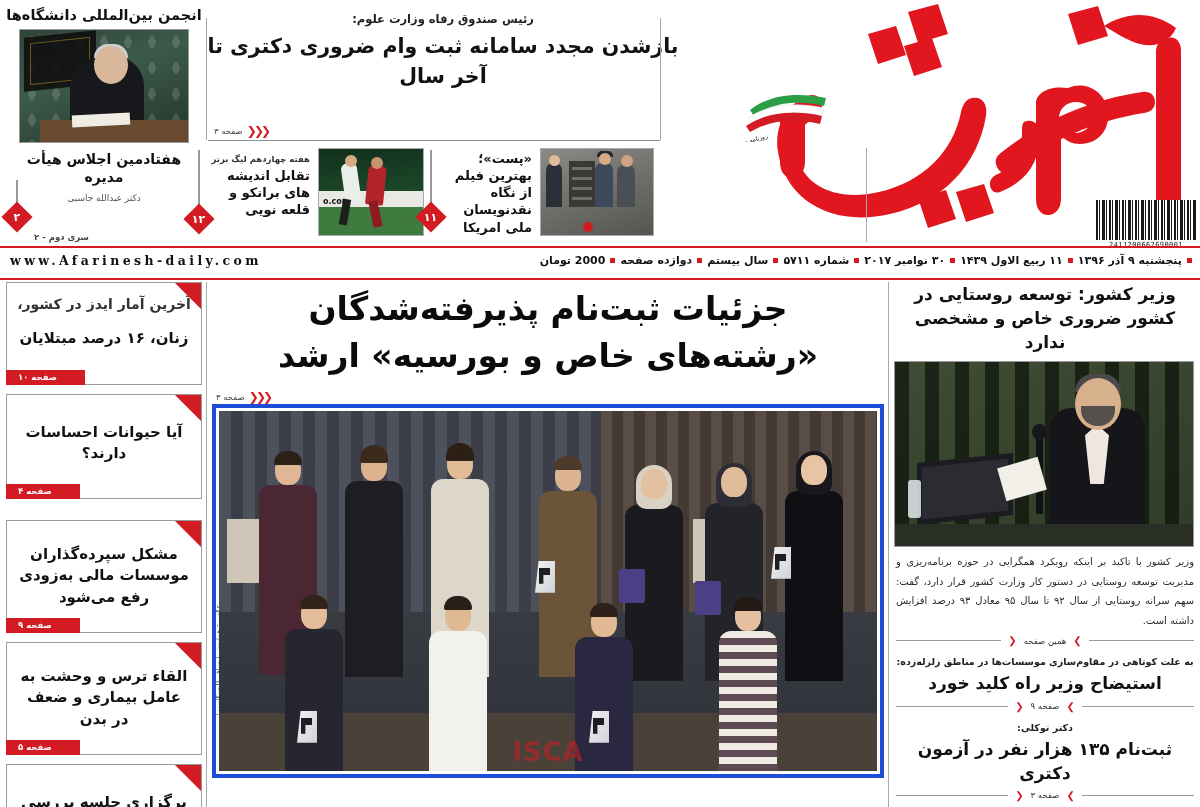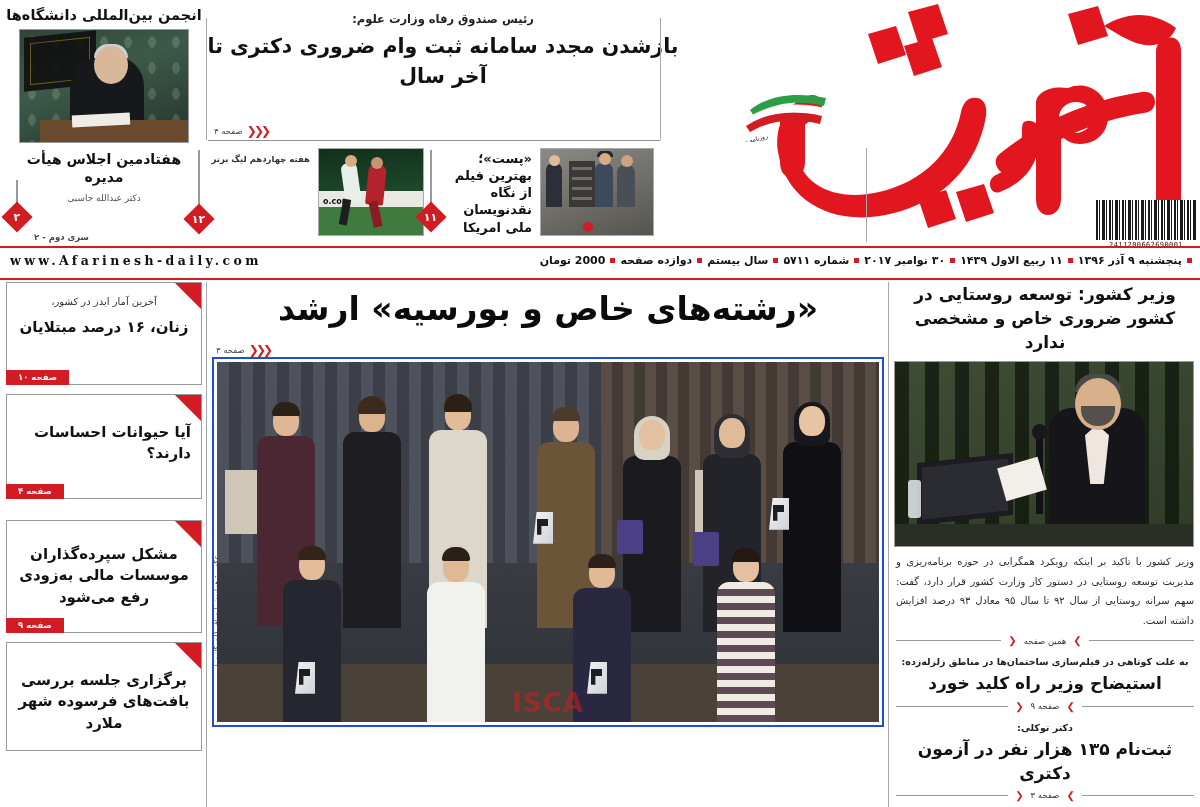--- a/index.html
+++ b/index.html
@@ -112,31 +112,31 @@
 
   
   .content{position:absolute;left:0;top:282px;width:1200px;height:525px;}
 
   
   .sidebar{position:absolute;left:6px;top:0;width:196px;}
   .sbcard{position:relative;border:1px solid #9a9a9a;background:#fff;margin-bottom:9px;
      padding:13px 10px 20px 10px;text-align:center;}
   .sbcard .corner{position:absolute;right:0;top:0;width:0;height:0;
      border-top:26px solid #d31b23;border-left:26px solid transparent;}
-  .sb-kicker{font-size:10px;color:#333;font-weight:normal;margin-bottom:10px;}
+  .sb-kicker{font-size:14px;color:#333;font-weight:bold;margin-bottom:16px;}
   .sb-title{font-size:15px;font-weight:bold;line-height:1.42;letter-spacing:-.4px;}
   .sb-page{position:absolute;left:-1px;bottom:-1px;background:#d31b23;color:#fff;
-     font-size:8.5px;font-weight:bold;padding:2px 12px 3px 12px;letter-spacing:.5px;}
+     font-size:8.5px;font-weight:bold;padding:2px 28px 3px 12px;letter-spacing:.5px;}
 
   
   .centre{position:absolute;left:212px;top:0;width:672px;}
   .lead-head{text-align:center;padding:4px 6px 0 6px;}
   .lead-title{font-size:33px;font-weight:bold;line-height:1.42;letter-spacing:-1.2px;color:#0b0b0b;}
   .lead-ref{margin-top:4px;text-align:right;}
-  .photo-frame{margin-top:6px;border:2px solid #1d4ed8;padding:3px;position:relative;}
+  .photo-frame{margin-top:6px;border:4px solid #1d4ed8;padding:3px;position:relative;}
   .photo-credit{position:absolute;left:-2px;top:196px;writing-mode:vertical-rl;
      transform:rotate(180deg);font-size:7.5px;color:#333;}
   .group-photo{position:relative;width:100%;height:360px;overflow:hidden;
      background:linear-gradient(180deg,#4b4e56 0%,#3d3f46 40%,#2f3138 100%);}
   .curtain{position:absolute;left:0;top:0;width:100%;height:56%;
      background:repeating-linear-gradient(to right,#4e525c 0 12px,#3b3e47 12px 24px);opacity:.95;}
   .curtain2{position:absolute;left:58%;top:0;width:42%;height:56%;
      background:repeating-linear-gradient(to right,#5a4d46 0 11px,#433a35 11px 22px);}
   .floor{position:absolute;left:0;bottom:0;width:100%;height:16%;background:#4a4239;}
   .board{position:absolute;top:30%;width:54px;height:64px;background:#cfc6b8;border:1px solid #8e8madd;}
@@ -272,20 +272,21 @@
             <div class="p1"></div>
               <div class="p1h"></div>
               <div class="p1l"></div>
             <div class="p2"></div>
               <div class="p2h"></div>
               <div class="p2l"></div>
           </div>
         </div>
         <div style="flex:1;text-align:right;padding-top:6px;">
           <div class="mini-kicker">هفته چهاردهم لیگ برتر</div>
+          <div class="mini-title">تقابل اندیشه های برانکو و قلعه نویی</div>
         </div>
       </div>
     </div>
     <div class="diamond-stem" style="left:198px;top:150px;height:60px;"></div>
     <div class="diamond" style="position:absolute;left:188px;top:208px;">
       <span>۱۲</span>
     </div>
 
     <div class="mini" style="left:440px;top:148px;width:214px;">
       <div style="display:flex;gap:8px;align-items:flex-start;">
@@ -342,36 +343,42 @@
 
     <div class="sidebar">
       <div class="sbcard" style="height:68px;">
         <div class="corner"></div>
         <div class="sb-kicker">آخرین آمار ایدز در کشور،</div>
         <div class="sb-title">زنان، ۱۶ درصد مبتلایان</div>
         <div class="sb-page">صفحه ۱۰</div>
       </div>
       <div class="sbcard" style="height:70px;">
         <div class="corner"></div>
-        <div class="sb-title" style="padding-top:14px;text-align:right;">آیا حیوانات احساسات دارند؟</div>
+        <div class="sb-title" style="padding-top:14px;">آیا حیوانات احساسات دارند؟</div>
         <div class="sb-page">صفحه ۴</div>
       </div>
       <div class="sbcard" style="height:78px;margin-top:21px;">
         <div class="corner"></div>
         <div class="sb-title" style="padding-top:10px;">مشکل سپرده‌گذاران موسسات مالی به‌زودی رفع می‌شود</div>
         <div class="sb-page">صفحه ۹</div>
       </div>
+      <div class="sbcard" style="height:78px;">
+        <div class="corner"></div>
+        <div class="sb-title" style="padding-top:10px;">القاء ترس و وحشت به عامل بیماری و ضعف در بدن</div>
+        <div class="sb-page">صفحه ۵</div>
+      </div>
       <div class="sbcard" style="height:74px;">
         <div class="corner"></div>
         <div class="sb-title" style="padding-top:14px;">برگزاری جلسه بررسی بافت‌های فرسوده شهر ملارد</div>
       </div>
     </div>
 
     <div class="centre">
       <div class="lead-head">
+        <div class="lead-title">جزئیات ثبت‌نام پذیرفته‌شدگان</div>
         <div class="lead-title">«رشته‌های خاص و بورسیه» ارشد</div>
       </div>
       <div class="lead-ref">
         <span class="pageref" style="float:left;margin-left:4px;">
           <span class="chev">❮❮❮</span>
           <span class="lbl">صفحه ۳</span>
         </span>
       </div>
 
       <div class="photo-frame" style="clear:both;">
@@ -471,21 +478,21 @@
         <div class="samepage">
           <span class="ln"></span>
           <span class="chv">❯</span>
           <span class="txt">همین صفحه</span>
           <span class="chv">❮</span>
           <span class="ln"></span>
         </div>
       </div>
 
       <div>
-        <div class="rc-kicker">به علت کوتاهی در فیلم‌سازی ساختمان‌ها در مناطق زلزله‌زده:</div>
+        <div class="rc-kicker">به علت کوتاهی در مقاوم‌سازی موسسات‌ها در مناطق زلزله‌زده:</div>
         <div class="rc-title">استیضاح وزیر راه کلید خورد</div>
         <div class="samepage">
           <span class="ln"></span>
           <span class="chv">❯</span>
           <span class="txt">صفحه ۹</span>
           <span class="chv">❮</span>
           <span class="ln"></span>
         </div>
       </div>
 

